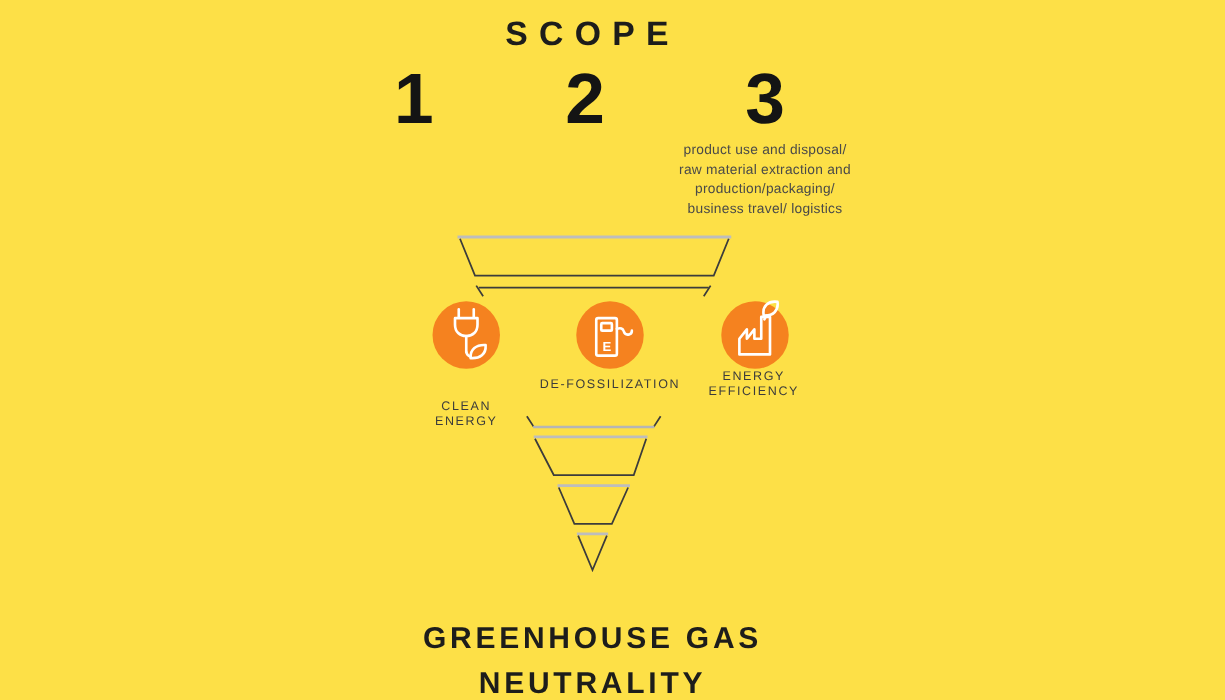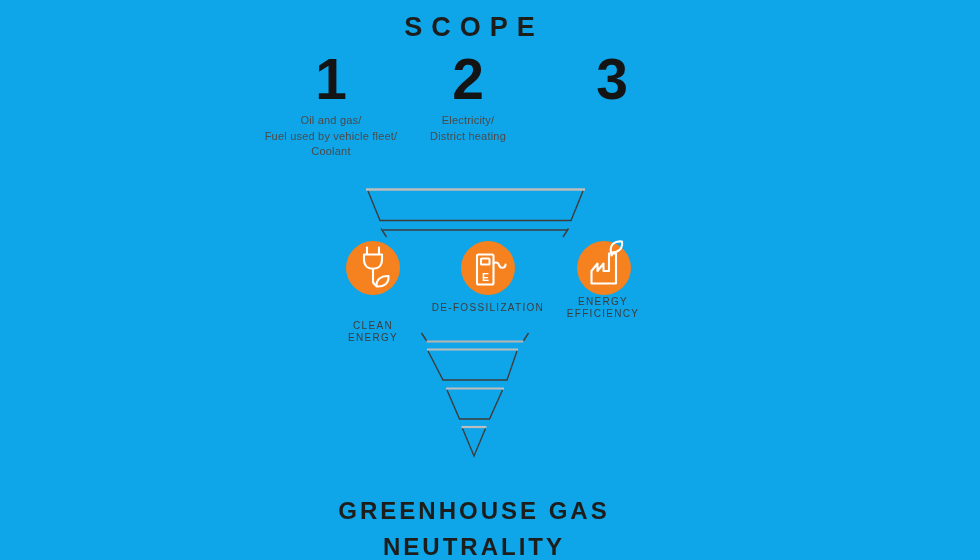--- a/index.html
+++ b/index.html
@@ -1,17 +1,17 @@
 <!DOCTYPE html>
 <html><head>
 <meta charset="utf-8">
 <style>
   html,body{margin:0;padding:0;background:#ffffff;}
   .canvas{
-    position:relative;width:980px;height:560px;background:#0ea5e9;
+    position:relative;width:980px;height:560px;background:#fde047;
     font-family:"Liberation Sans","DejaVu Sans",sans-serif;overflow:hidden;
   }
   .scope-title{
     position:absolute;top:12px;left:474px;transform:translateX(-50%);
     font-size:27px;font-weight:800;letter-spacing:9px;color:#1D1D1B;white-space:nowrap;
   }
   .scope-col{position:absolute;width:210px;text-align:center;}
   .col-1{left:226px;top:50px;}
   .col-2{left:363px;top:50px;}
   .col-3{left:507px;top:50px;}
@@ -41,33 +41,32 @@
 </style>
 </head>
 <body>
 
 <div class="canvas">
 
   <div class="scope-title">SCOPE</div>
 
   <div class="scope-col col-1">
     <div class="scope-number">1</div>
-    <div class="scope-desc">Oil and gas/
-Fuel used by vehicle fleet/
-Coolant</div>
   </div>
 
   <div class="scope-col col-2">
     <div class="scope-number">2</div>
-    <div class="scope-desc">Electricity/
-District heating</div>
   </div>
 
   <div class="scope-col col-3">
     <div class="scope-number">3</div>
+    <div class="scope-desc">product use and disposal/
+raw material extraction and
+production/packaging/
+business travel/ logistics</div>
   </div>
 
   <svg class="funnel-svg" width="980" height="560" viewBox="0 0 980 560">
 
     <g>
       <path d="M366 189.5 H585" fill="none" stroke="#BDBDBD" stroke-width="2.4"></path>
       <path d="M368 191 L380 220.5 L571 220.5 L583 191" fill="none" stroke="#3C3C3B" stroke-width="1.4"></path>
     </g>
 
     <g>

